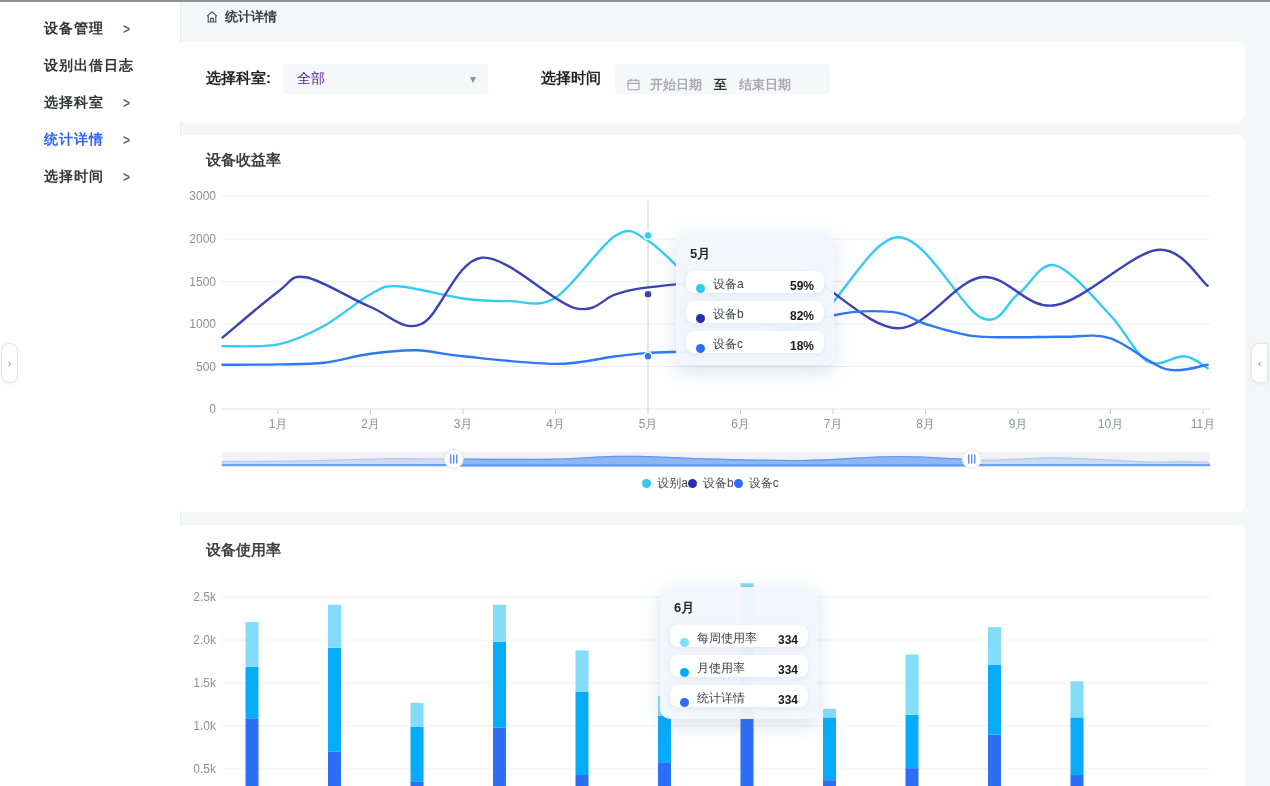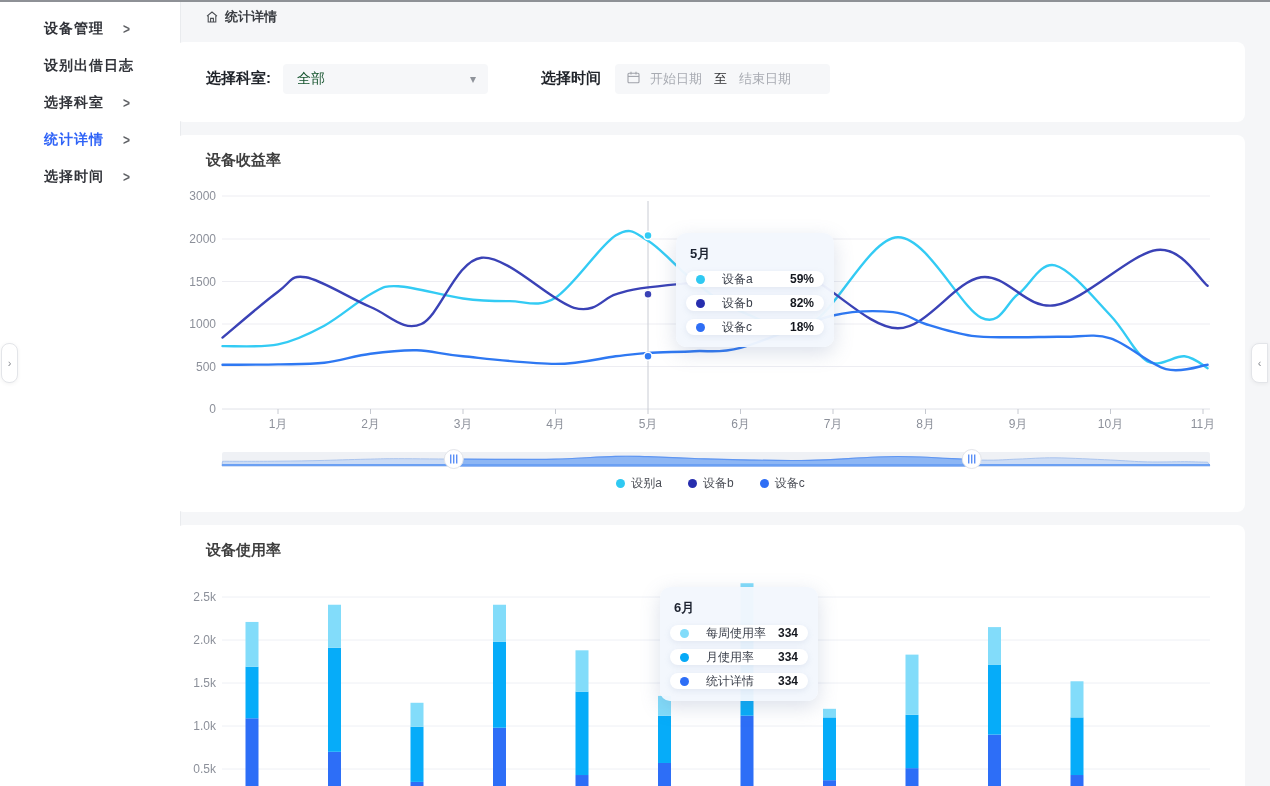--- a/index.html
+++ b/index.html
@@ -21,38 +21,38 @@
   
   .crumb{position:absolute;left:205px;top:8px;display:flex;align-items:center;gap:6px;cursor:pointer;}
   .crumb .txt{font-size:13px;font-weight:bold;color:#3a3d42;}
   
   .card{position:absolute;left:176px;width:1069px;background:#fff;border-radius:8px;}
   .card-title{position:absolute;left:30px;top:16px;font-size:15px;font-weight:bold;color:#404040;}
   
   .f-label{position:absolute;top:27px;font-size:15px;font-weight:bold;color:#1f2329;}
   .select-box{position:absolute;left:107px;top:22px;width:205px;height:30px;background:#f6f7f9;
               border-radius:4px;display:flex;align-items:center;cursor:pointer;}
-  .select-box .val{margin-left:14px;font-size:14px;color:#14532d;flex:1;}
+  .select-box .val{margin-left:14px;font-size:14px;color:#4c1d95;flex:1;}
   .select-box .chev{margin-right:12px;color:#8f939a;font-size:12px;}
   .date-box{position:absolute;left:439px;top:22px;width:215px;height:30px;background:#f6f7f9;
-            border-radius:4px;display:flex;align-items:center;font-size:13px;cursor:pointer;}
+            border-radius:4px;display:flex;align-items:flex-end;font-size:13px;cursor:pointer;font-weight:bold;}
   .date-box .cal{margin:0 10px 0 12px;color:#a0a3aa;}
   .ph{color:#a8abb2;}
   .zhi{color:#303133;margin:0 12px;}
   
   .tip{position:absolute;background:rgba(243,247,253,.96);border-radius:10px;
        box-shadow:0 6px 20px rgba(90,115,160,.22);padding:10px 10px 4px 10px;box-sizing:border-box;z-index:5;}
   .tip .tip-title{font-size:13px;font-weight:bold;color:#1d2330;margin:2px 0 8px 4px;}
-  .tip .row{display:flex;align-items:center;background:#fff;border-radius:8px;height:16px;
-            margin-bottom:8px;padding:0 10px;box-shadow:0 2px 6px rgba(120,140,180,.14);gap:9px;}
+  .tip .row{display:flex;align-items:flex-end;background:#fff;border-radius:8px;height:22px;
+            margin-bottom:8px;padding:0 10px;box-shadow:0 2px 6px rgba(120,140,180,.14);}
   .tip .dot{width:9px;height:9px;border-radius:50%;margin-right:8px;flex:none;}
   .tip .nm{font-size:12px;color:#3a3f4a;flex:1;}
   .tip .vl{font-size:12px;font-weight:bold;color:#15181f;}
   
-  .legend{position:absolute;left:0;width:100%;display:flex;justify-content:center;gap:26px;align-items:center;}
+  .legend{position:absolute;left:0;width:100%;display:flex;justify-content:center;align-items:center;}
   .lg-item{display:flex;align-items:center;gap:6px;cursor:pointer;}
   .lg-item .dot{width:9px;height:9px;border-radius:50%;}
   .lg-item .t{font-size:12px;color:#4a4d55;}
   svg{position:absolute;left:0;top:0;}
 </style>
 </head>
 <body>
 
 <div class="app">
   <div class="top-edge"></div>

